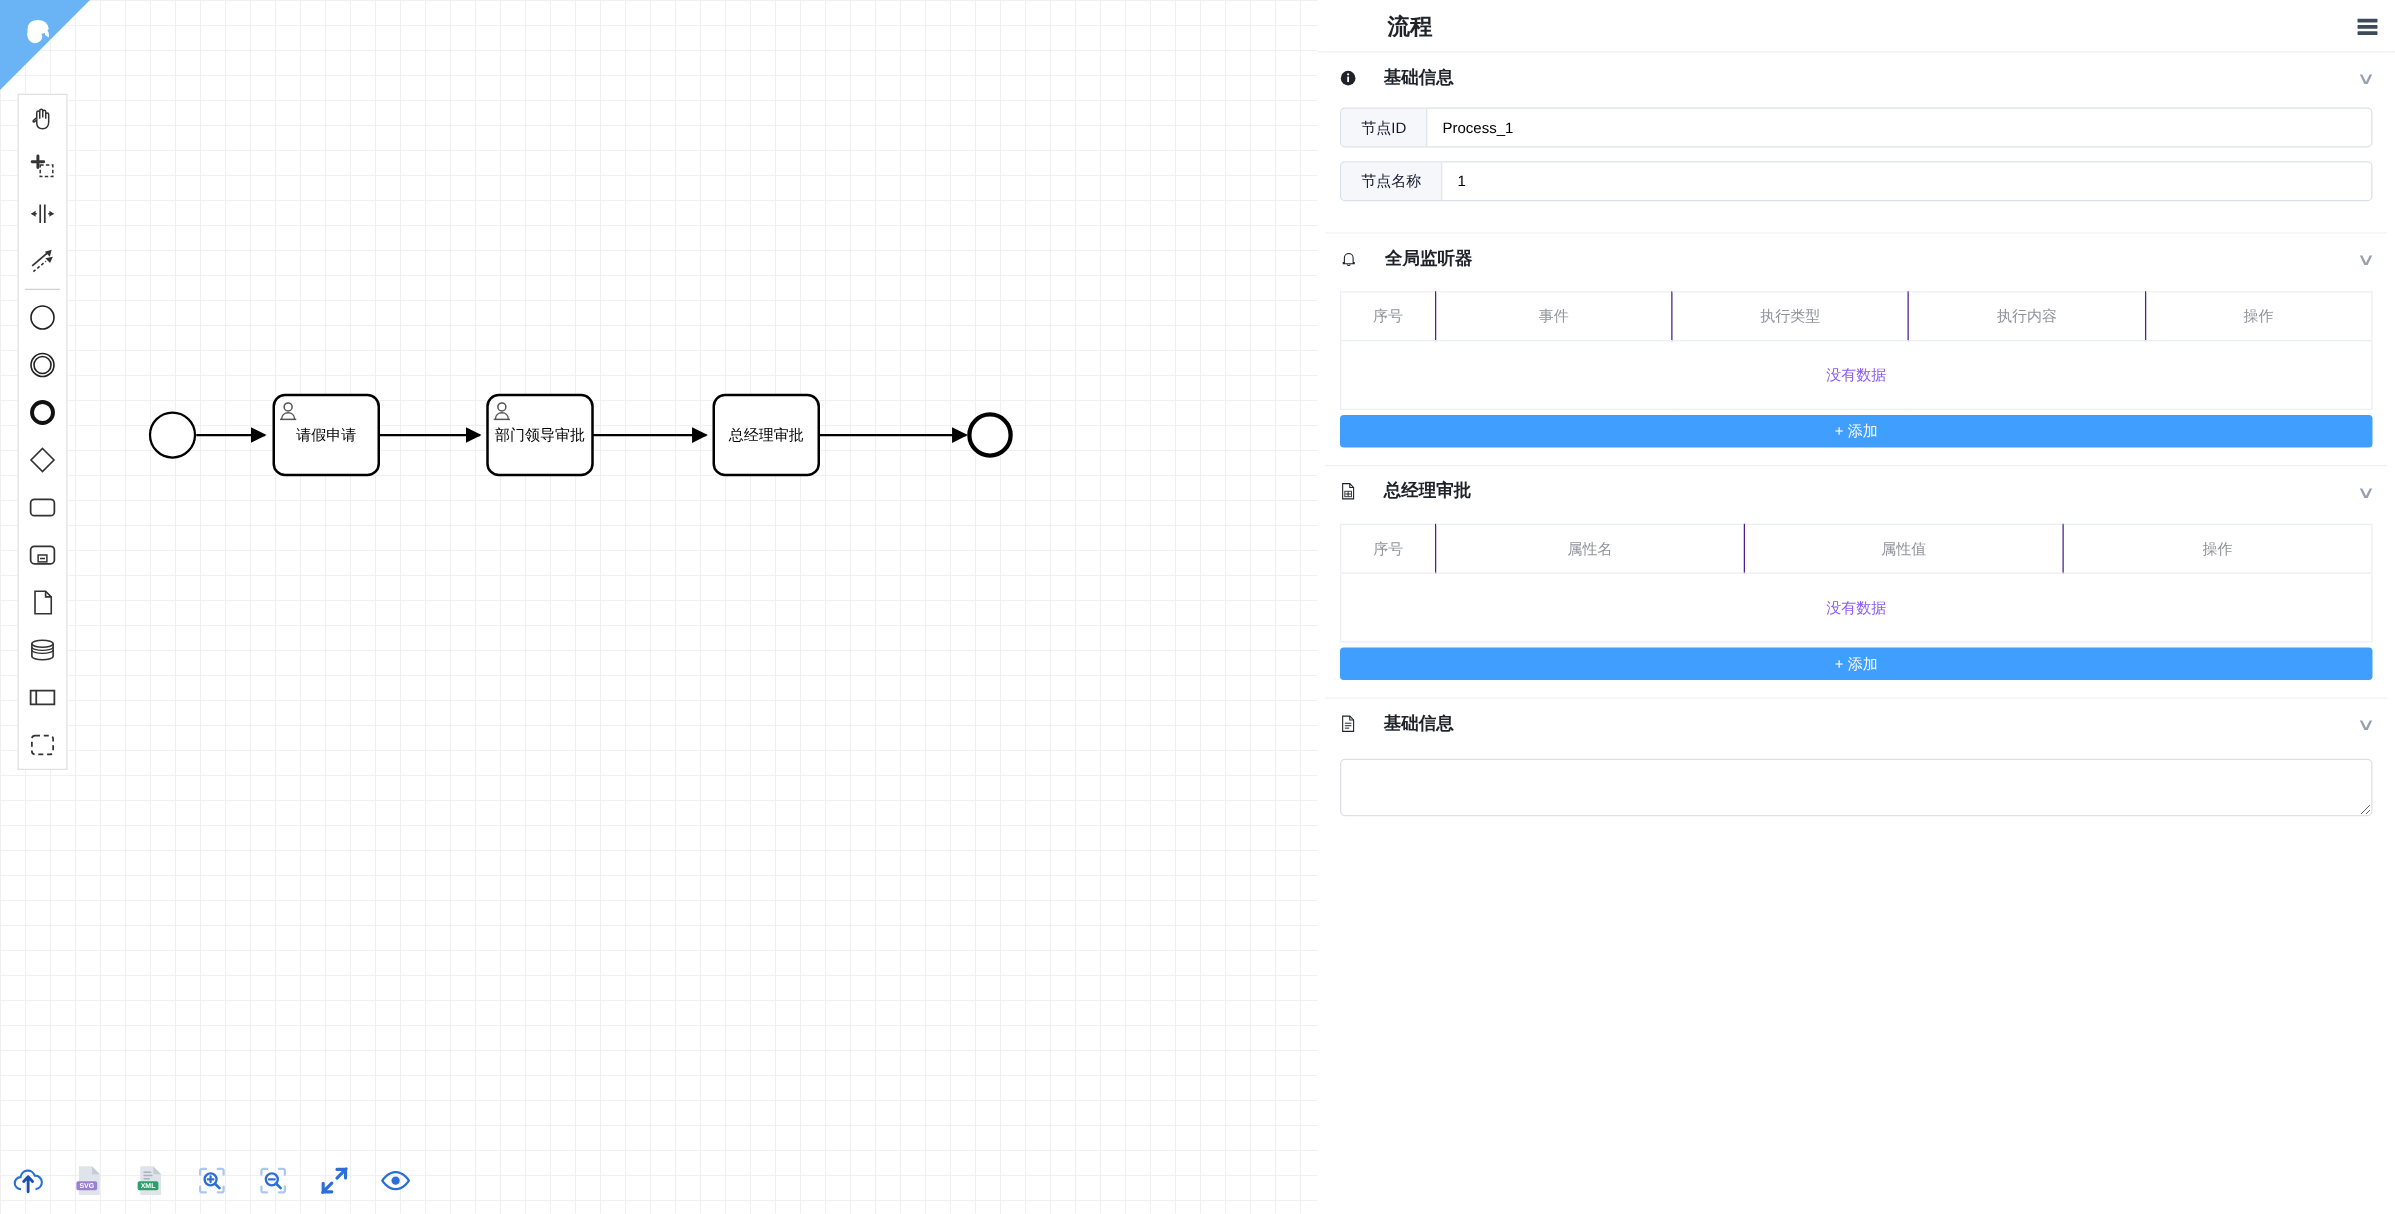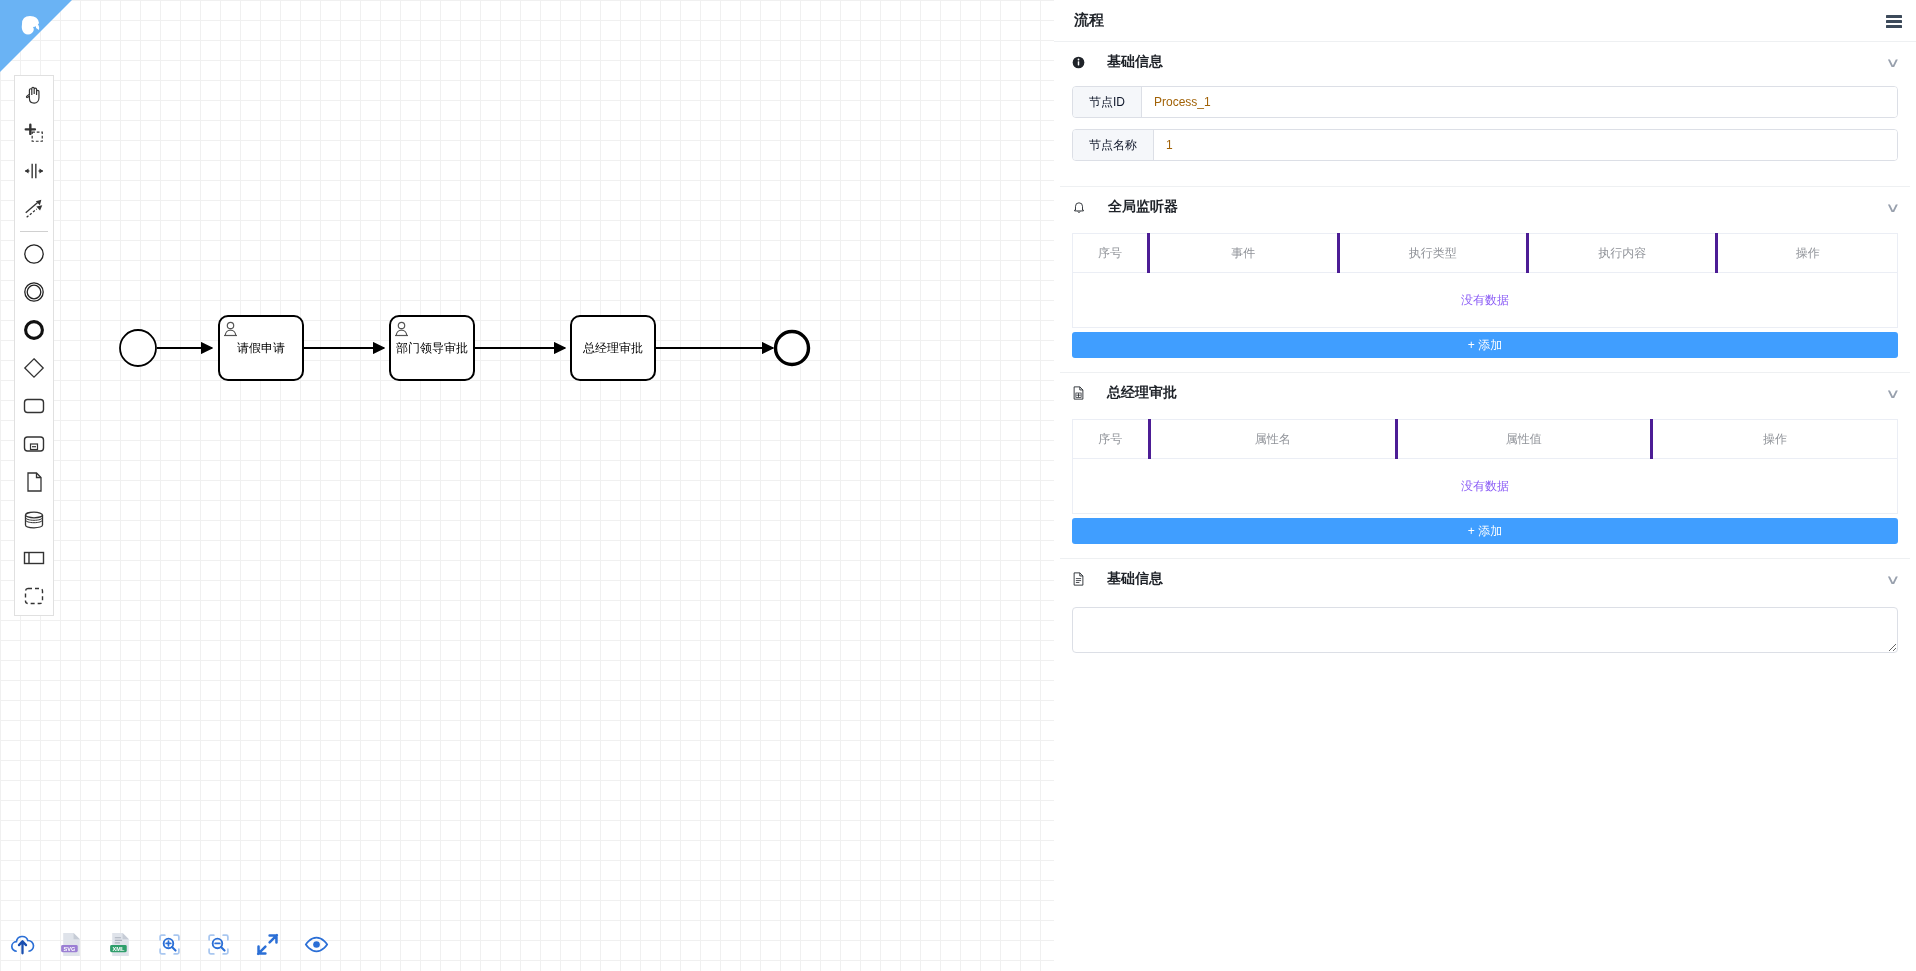--- a/index.html
+++ b/index.html
@@ -102,23 +102,24 @@
   #panel-header {
     height: 42px;
     display: flex;
     align-items: center;
     justify-content: space-between;
     padding: 0 12px 0 20px;
     border-bottom: 1px solid #eef0f2;
     box-sizing: border-box;
   }
   #panel-title {
-    font-size: 15px;
+    font-size: 18px;
     font-weight: bold;
     color: #1f2329;
+    margin-left: 36px;
   }
   #menu-icon { cursor: pointer; display:flex; }
 
   #panel-body {
     position: absolute;
     left: 6px;
     top: 42px;
     width: 850px;
     bottom: 0;
     overflow: hidden;
@@ -168,40 +169,40 @@
     justify-content: center;
     padding: 0 16px;
     border-right: 1px solid #dcdfe6;
     white-space: nowrap;
   }
   .form-input {
     flex: 1;
     border: none;
     outline: none;
     font-size: 12px;
-    color: #a16207;
+    color: #000000;
     padding: 0 12px;
     font-family: "Liberation Sans", "DejaVu Sans", sans-serif;
     background: #fff;
   }
 
   
   .data-table {
     width: 100%;
     border-collapse: collapse;
     border: 1px solid #ebeef5;
     table-layout: fixed;
     margin-top: 2px;
   }
   .data-table th {
     font-size: 12px;
     font-weight: normal;
     color: #909399;
     height: 36px;
-    border-right: 3px solid #4c1d95;
+    border-right: 1px solid #4c1d95;
     border-bottom: 1px solid #ebeef5;
     text-align: center;
     background: #fff;
   }
   .data-table th:last-child { border-right: none; text-align: center; }
   .empty-cell {
     height: 52px;
     text-align: center;
     color: #8b5cf6;
     font-size: 12px;

